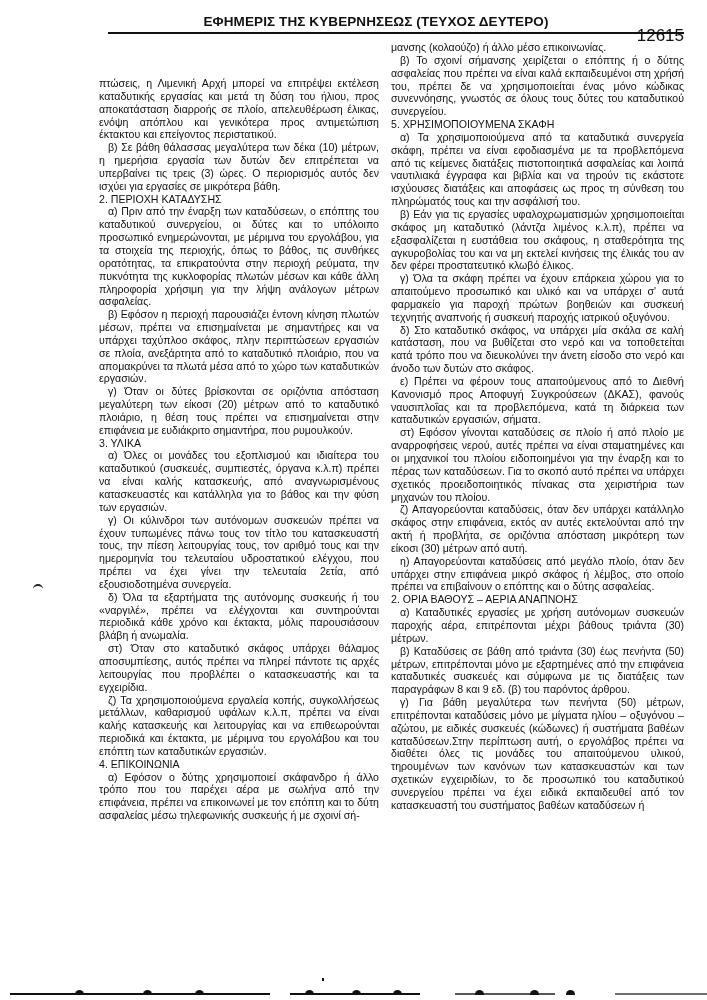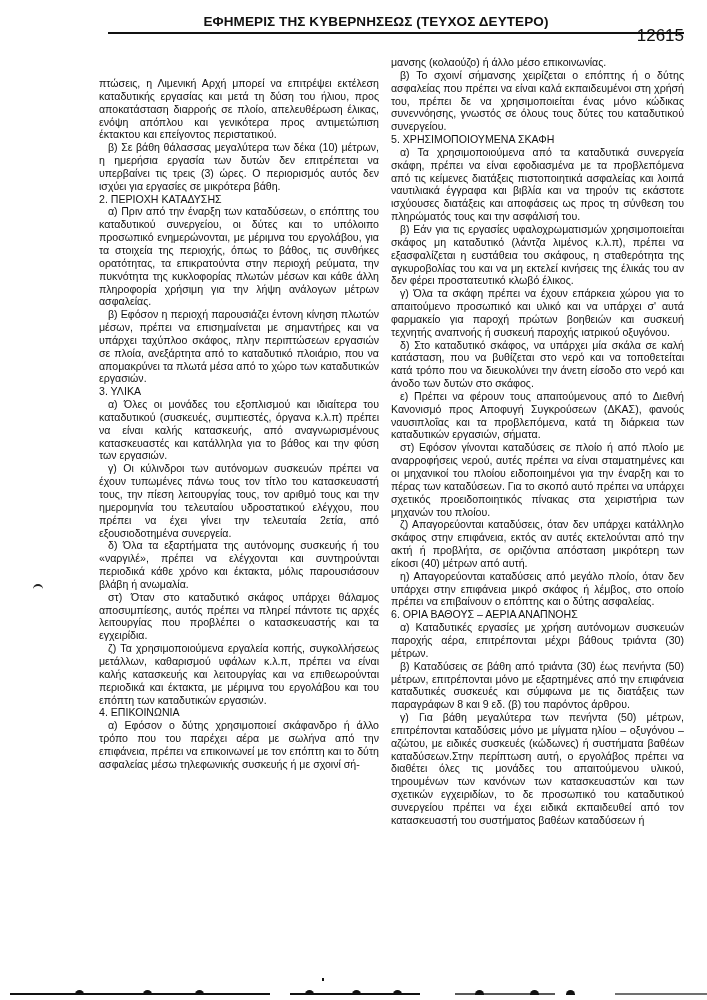--- a/index.html
+++ b/index.html
@@ -5,21 +5,21 @@
   html, body { margin:0; padding:0; background:#ffffff; }
   body { width:707px; height:1000px; position:relative; overflow:hidden;
          font-family:"Liberation Sans", sans-serif; color:#111; }
   .header { position:absolute; left:108px; top:12px; width:576px; height:22px; }
   .header-title { position:absolute; left:0; right:80px; top:2px; text-align:center;
          font-weight:bold; font-size:13.5px; letter-spacing:0.1px; padding-left:40px; }
   .header-page { position:absolute; right:0; top:14px; font-size:17px; }
   .header-rule { position:absolute; left:0; right:0; bottom:0; border-bottom:2px solid #111; }
   .col { position:absolute; top:41px; font-size:10.6px; line-height:12.85px; text-align:justify; }
   .col-left { left:99px; width:280px;margin-top:36px; }
-  .col-right { left:391px; width:293px;margin-top:15px; }
+  .col-right { left:391px; width:293px; }
   .p { margin:0; text-indent:9px; }
   .p.cont { text-indent:0; }
   .h { margin:0; text-indent:0; text-align:left; }
   .margin-mark { position:absolute; left:33px; top:584px; width:10px; height:3px;
          border-top:2px solid #222; border-radius:5px 5px 0 0; }
   .scan-edge { position:absolute; left:0; top:993px; width:707px; height:4px; }
   .scan-edge span { position:absolute; top:0; height:2px; background:#111; }
   .scan-edge .bump { position:absolute; top:-3px; width:9px; height:5px; background:#111; border-radius:5px 5px 0 0; }
   .speck { position:absolute; width:2px; height:3px; background:#111; }
 </style>
@@ -31,42 +31,43 @@
   <div class="header-page">12615</div>
   <div class="header-rule"></div>
 </div>
 
 <div class="col col-left" id="col-left">
     <p class="p cont">πτώσεις, η Λιμενική Αρχή μπορεί να επιτρέψει εκτέλεση καταδυτικής εργασίας και μετά τη δύση του ήλιου, προς αποκατάσταση διαρροής σε πλοίο, απελευθέρωση έλικας, ενόψη απόπλου και γενικότερα προς αντιμετώπιση έκτακτου και επείγοντος περιστατικού.</p>
     <p class="p">β) Σε βάθη θάλασσας μεγαλύτερα των δέκα (10) μέτρων, η ημερήσια εργασία των δυτών δεν επιτρέπεται να υπερβαίνει τις τρεις (3) ώρες. Ο περιορισμός αυτός δεν ισχύει για εργασίες σε μικρότερα βάθη.</p>
     <p class="h">2. ΠΕΡΙΟΧΗ ΚΑΤΑΔΥΣΗΣ</p>
     <p class="p">α) Πριν από την έναρξη των καταδύσεων, ο επόπτης του καταδυτικού συνεργείου, οι δύτες και το υπόλοιπο προσωπικό ενημερώνονται, με μέριμνα του εργολάβου, για τα στοιχεία της περιοχής, όπως το βάθος, τις συνθήκες ορατότητας, τα επικρατούντα στην περιοχή ρεύματα, την πυκνότητα της κυκλοφορίας πλωτών μέσων και κάθε άλλη πληροφορία χρήσιμη για την λήψη ανάλογων μέτρων ασφαλείας.</p>
     <p class="p">β) Εφόσον η περιοχή παρουσιάζει έντονη κίνηση πλωτών μέσων, πρέπει να επισημαίνεται με σημαντήρες και να υπάρχει ταχύπλοο σκάφος, πλην περιπτώσεων εργασιών σε πλοία, ανεξάρτητα από το καταδυτικό πλοιάριο, που να απομακρύνει τα πλωτά μέσα από το χώρο των καταδυτικών εργασιών.</p>
+    <p class="p">γ) Όταν οι δύτες βρίσκονται σε οριζόντια απόσταση μεγαλύτερη των είκοσι (20) μέτρων από το καταδυτικό πλοιάριο, η θέση τους πρέπει να επισημαίνεται στην επιφάνεια με ευδιάκριτο σημαντήρα, που ρυμουλκούν.</p>
     <p class="h">3. ΥΛΙΚΑ</p>
     <p class="p">α) Όλες οι μονάδες του εξοπλισμού και ιδιαίτερα του καταδυτικού (συσκευές, συμπιεστές, όργανα κ.λ.π) πρέπει να είναι καλής κατασκευής, από αναγνωρισμένους κατασκευαστές και κατάλληλα για το βάθος και την φύση των εργασιών.</p>
     <p class="p">γ) Οι κύλινδροι των αυτόνομων συσκευών πρέπει να έχουν τυπωμένες πάνω τους τον τίτλο του κατασκευαστή τους, την πίεση λειτουργίας τους, τον αριθμό τους και την ημερομηνία του τελευταίου υδροστατικού ελέγχου, που πρέπει να έχει γίνει την τελευταία 2ετία, από εξουσιοδοτημένα συνεργεία.</p>
     <p class="p">δ) Όλα τα εξαρτήματα της αυτόνομης συσκευής ή του «ναργιλέ», πρέπει να ελέγχονται και συντηρούνται περιοδικά κάθε χρόνο και έκτακτα, μόλις παρουσιάσουν βλάβη ή ανωμαλία.</p>
     <p class="p">στ) Όταν στο καταδυτικό σκάφος υπάρχει θάλαμος αποσυμπίεσης, αυτός πρέπει να πληρεί πάντοτε τις αρχές λειτουργίας που προβλέπει ο κατασκευαστής και τα εγχειρίδια.</p>
     <p class="p">ζ) Τα χρησιμοποιούμενα εργαλεία κοπής, συγκολλήσεως μετάλλων, καθαρισμού υφάλων κ.λ.π, πρέπει να είναι καλής κατασκευής και λειτουργίας και να επιθεωρούνται περιοδικά και έκτακτα, με μέριμνα του εργολάβου και του επόπτη των καταδυτικών εργασιών.</p>
     <p class="h">4. ΕΠΙΚΟΙΝΩΝΙΑ</p>
     <p class="p">α) Εφόσον ο δύτης χρησιμοποιεί σκάφανδρο ή άλλο τρόπο που του παρέχει αέρα με σωλήνα από την επιφάνεια, πρέπει να επικοινωνεί με τον επόπτη και το δύτη ασφαλείας μέσω τηλεφωνικής συσκευής ή με σχοινί σή-</p>
   </div>
 <div class="col col-right" id="col-right">
     <p class="p cont">μανσης (κολαούζο) ή άλλο μέσο επικοινωνίας.</p>
     <p class="p">β) Το σχοινί σήμανσης χειρίζεται ο επόπτης ή ο δύτης ασφαλείας που πρέπει να είναι καλά εκπαιδευμένοι στη χρήσή του, πρέπει δε να χρησιμοποιείται ένας μόνο κώδικας συνεννόησης, γνωστός σε όλους τους δύτες του καταδυτικού συνεργείου.</p>
     <p class="h">5. ΧΡΗΣΙΜΟΠΟΙΟΥΜΕΝΑ ΣΚΑΦΗ</p>
     <p class="p">α) Τα χρησιμοποιούμενα από τα καταδυτικά συνεργεία σκάφη, πρέπει να είναι εφοδιασμένα με τα προβλεπόμενα από τις κείμενες διατάξεις πιστοποιητικά ασφαλείας και λοιπά ναυτιλιακά έγγραφα και βιβλία και να τηρούν τις εκάστοτε ισχύουσες διατάξεις και αποφάσεις ως προς τη σύνθεση του πληρώματός τους και την ασφάλισή του.</p>
     <p class="p">β) Εάν για τις εργασίες υφαλοχρωματισμών χρησιμοποιείται σκάφος μη καταδυτικό (λάντζα λιμένος κ.λ.π), πρέπει να εξασφαλίζεται η ευστάθεια του σκάφους, η σταθερότητα της αγκυροβολίας του και να μη εκτελεί κινήσεις της έλικάς του αν δεν φέρει προστατευτικό κλωβό έλικος.</p>
     <p class="p">γ) Όλα τα σκάφη πρέπει να έχουν επάρκεια χώρου για το απαιτούμενο προσωπικό και υλικό και να υπάρχει σ' αυτά φαρμακείο για παροχή πρώτων βοηθειών και συσκευή τεχνητής αναπνοής ή συσκευή παροχής ιατρικού οξυγόνου.</p>
     <p class="p">δ) Στο καταδυτικό σκάφος, να υπάρχει μία σκάλα σε καλή κατάσταση, που να βυθίζεται στο νερό και να τοποθετείται κατά τρόπο που να διευκολύνει την άνετη είσοδο στο νερό και άνοδο των δυτών στο σκάφος.</p>
     <p class="p">ε) Πρέπει να φέρουν τους απαιτούμενους από το Διεθνή Κανονισμό προς Αποφυγή Συγκρούσεων (ΔΚΑΣ), φανούς ναυσιπλοΐας και τα προβλεπόμενα, κατά τη διάρκεια των καταδυτικών εργασιών, σήματα.</p>
     <p class="p">στ) Εφόσον γίνονται καταδύσεις σε πλοίο ή από πλοίο με αναρροφήσεις νερού, αυτές πρέπει να είναι σταματημένες και οι μηχανικοί του πλοίου ειδοποιημένοι για την έναρξη και το πέρας των καταδύσεων. Για το σκοπό αυτό πρέπει να υπάρχει σχετικός προειδοποιητικός πίνακας στα χειριστήρια των μηχανών του πλοίου.</p>
-    <p class="p">ζ) Απαγορεύονται καταδύσεις, όταν δεν υπάρχει κατάλληλο σκάφος στην επιφάνεια, εκτός αν αυτές εκτελούνται από την ακτή ή προβλήτα, σε οριζόντια απόσταση μικρότερη των είκοσι (40) μέτρων από αυτή.</p>
+    <p class="p">ζ) Απαγορεύονται καταδύσεις, όταν δεν υπάρχει κατάλληλο σκάφος στην επιφάνεια, εκτός αν αυτές εκτελούνται από την ακτή ή προβλήτα, σε οριζόντια απόσταση μικρότερη των είκοσι (30) μέτρων από αυτή.</p>
     <p class="p">η) Απαγορεύονται καταδύσεις από μεγάλο πλοίο, όταν δεν υπάρχει στην επιφάνεια μικρό σκάφος ή λέμβος, στο οποίο πρέπει να επιβαίνουν ο επόπτης και ο δύτης ασφαλείας.</p>
-    <p class="h">6. ΟΡΙΑ ΒΑΘΟΥΣ – ΑΕΡΙΑ ΑΝΑΠΝΟΗΣ</p>
+    <p class="h">2. ΟΡΙΑ ΒΑΘΟΥΣ – ΑΕΡΙΑ ΑΝΑΠΝΟΗΣ</p>
     <p class="p">α) Καταδυτικές εργασίες με χρήση αυτόνομων συσκευών παροχής αέρα, επιτρέπονται μέχρι βάθους τριάντα (30) μέτρων.</p>
     <p class="p">β) Καταδύσεις σε βάθη από τριάντα (30) έως πενήντα (50) μέτρων, επιτρέπονται μόνο με εξαρτημένες από την επιφάνεια καταδυτικές συσκευές και σύμφωνα με τις διατάξεις των παραγράφων 8 και 9 εδ. (β) του παρόντος άρθρου.</p>
     <p class="p">γ) Για βάθη μεγαλύτερα των πενήντα (50) μέτρων, επιτρέπονται καταδύσεις μόνο με μίγματα ηλίου – οξυγόνου – αζώτου, με ειδικές συσκευές (κώδωνες) ή συστήματα βαθέων καταδύσεων.Στην περίπτωση αυτή, ο εργολάβος πρέπει να διαθέτει όλες τις μονάδες του απαιτούμενου υλικού, τηρουμένων των κανόνων των κατασκευαστών και των σχετικών εγχειριδίων, το δε προσωπικό του καταδυτικού συνεργείου πρέπει να έχει ειδικά εκπαιδευθεί από τον κατασκευαστή του συστήματος βαθέων καταδύσεων ή</p>
   </div>
 
 <div class="margin-mark"></div>
 <div class="speck" style="left:322px;top:978px;"></div>
 
 <div class="scan-edge">
   <span style="left:10px;width:260px;"></span>

